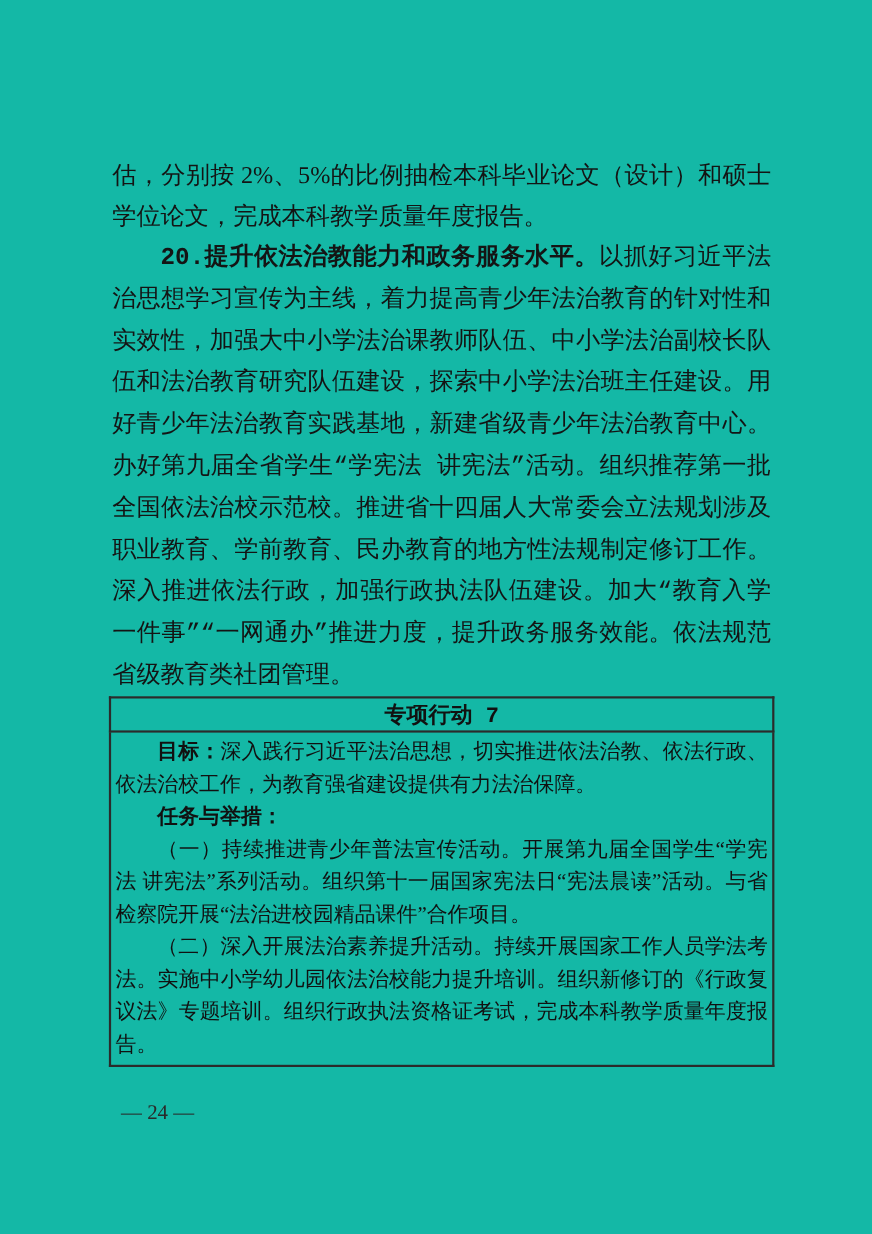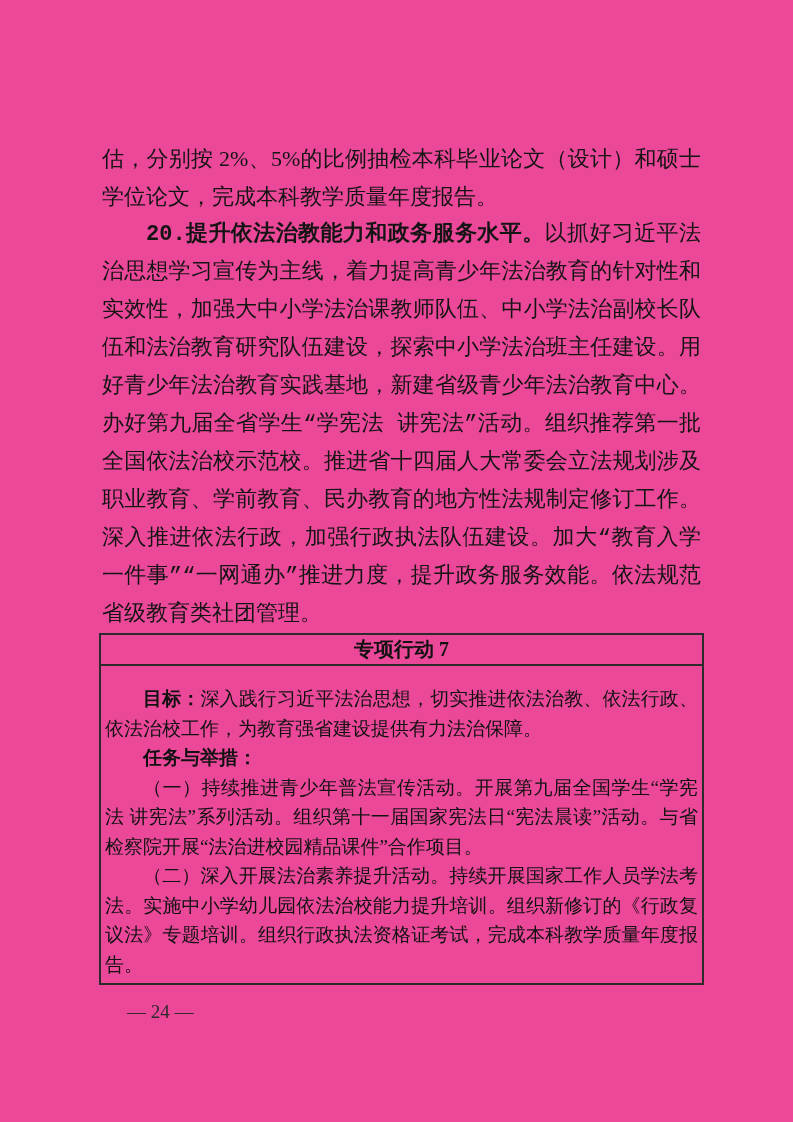--- a/index.html
+++ b/index.html
@@ -1,21 +1,21 @@
 <!DOCTYPE html>
 <html><head>
 <meta charset="utf-8">
 <style>
   * { box-sizing: border-box; }
   html, body { margin: 0; padding: 0; background: #ffffff; }
   .page {
     position: relative;
     width: 793px;
     height: 1122px;
-    background: #ec4899;
+    background: #14b8a6;
     color: #141414;
     font-family: "Liberation Serif", "DejaVu Serif", serif;
     overflow: hidden;
   }
   
   .body-text {
     position: absolute;
     left: 102px;
     top: 140px;
     width: 599px;
@@ -35,51 +35,51 @@
     width: 605px;
     border-collapse: collapse;
     table-layout: fixed;
     color: #111111;
   }
   .action-table td { border: 2px solid #2b2b2b; }
   .row-title td {
     height: 28px;
     text-align: center;
     vertical-align: middle;
-    font-family: Liberation Serif, serif;
+    font-family: Liberation Mono, monospace;
     font-weight: 700;
     font-size: 20px;
     margin-left: 25px;
   }
   .row-name td {
     height: 29px;
     vertical-align: middle;
     padding-left: 38px;
     font-family: "Liberation Sans", "DejaVu Sans", sans-serif;
     font-weight: 700;
     font-size: 20px;
   }
   .row-body td {
     vertical-align: top;
-    padding: 18px 4px 4px 4px;
+    padding: 3px 4px 4px 4px;
     font-size: 19px;
     line-height: 29.5px;
     text-align: justify;
   }
   .cell-para { margin: 0; text-indent: 38px; }
   .hei-lead {
     font-family: "Liberation Sans", "DejaVu Sans", sans-serif;
     font-weight: 700;
   }
   .kai-lead { font-weight: 400; }
 
   
   .page-number {
     position: absolute;
-    left: 127px;
+    left: 110px;
     top: 1001px;
     font-size: 19px;
     color: #2a2a2a;
     white-space: pre;
   }
 </style>
 </head>
 <body>
 
 <div class="page">

